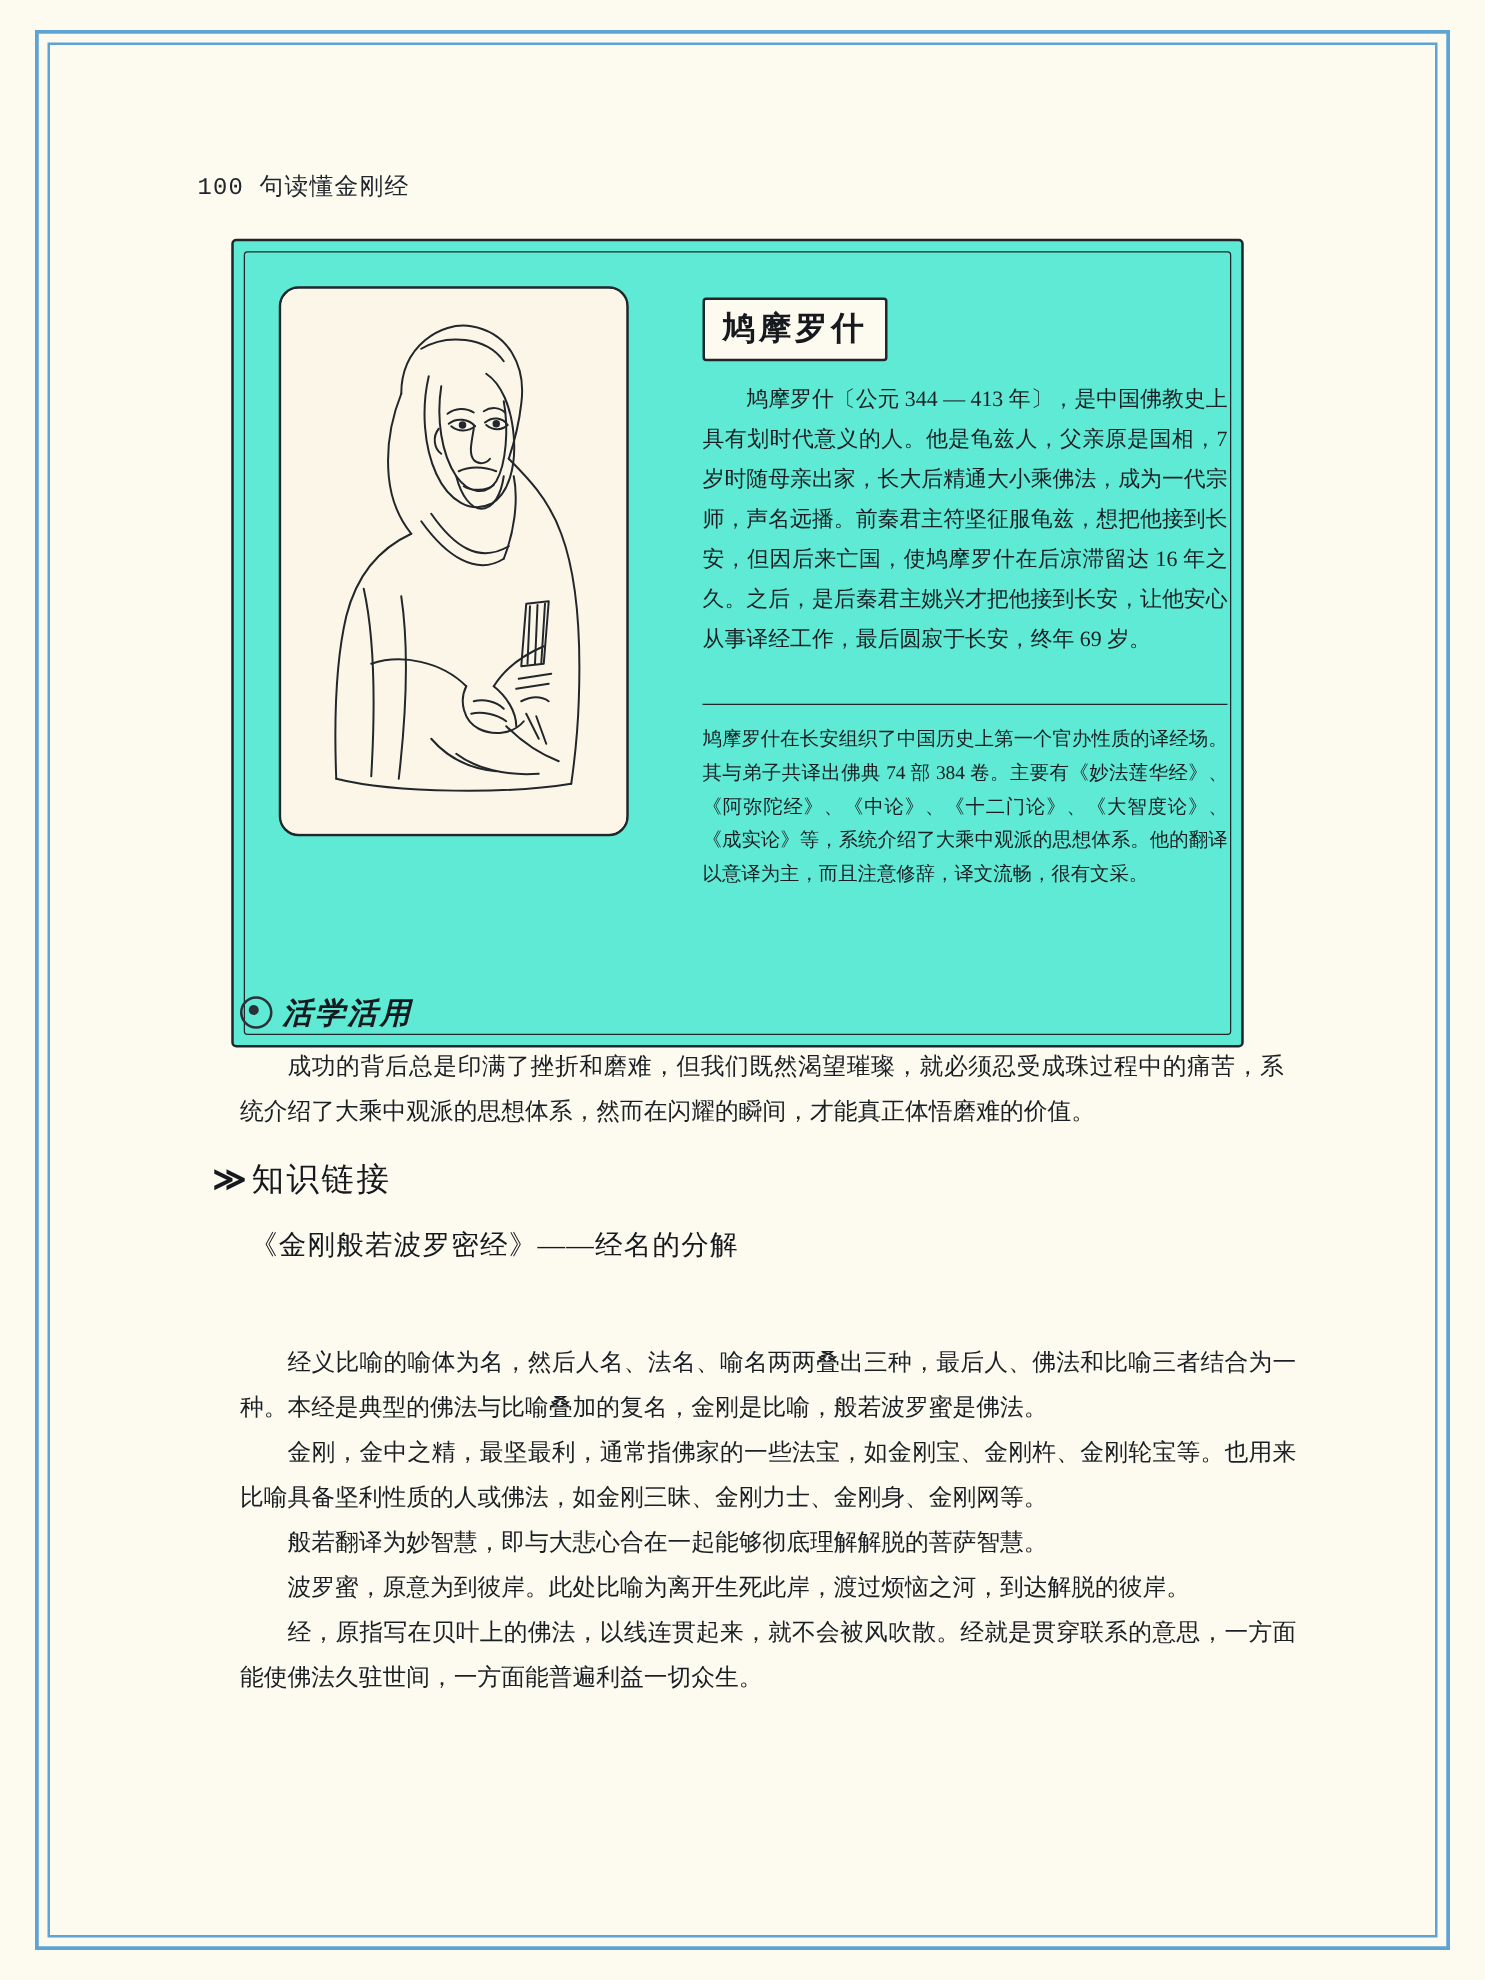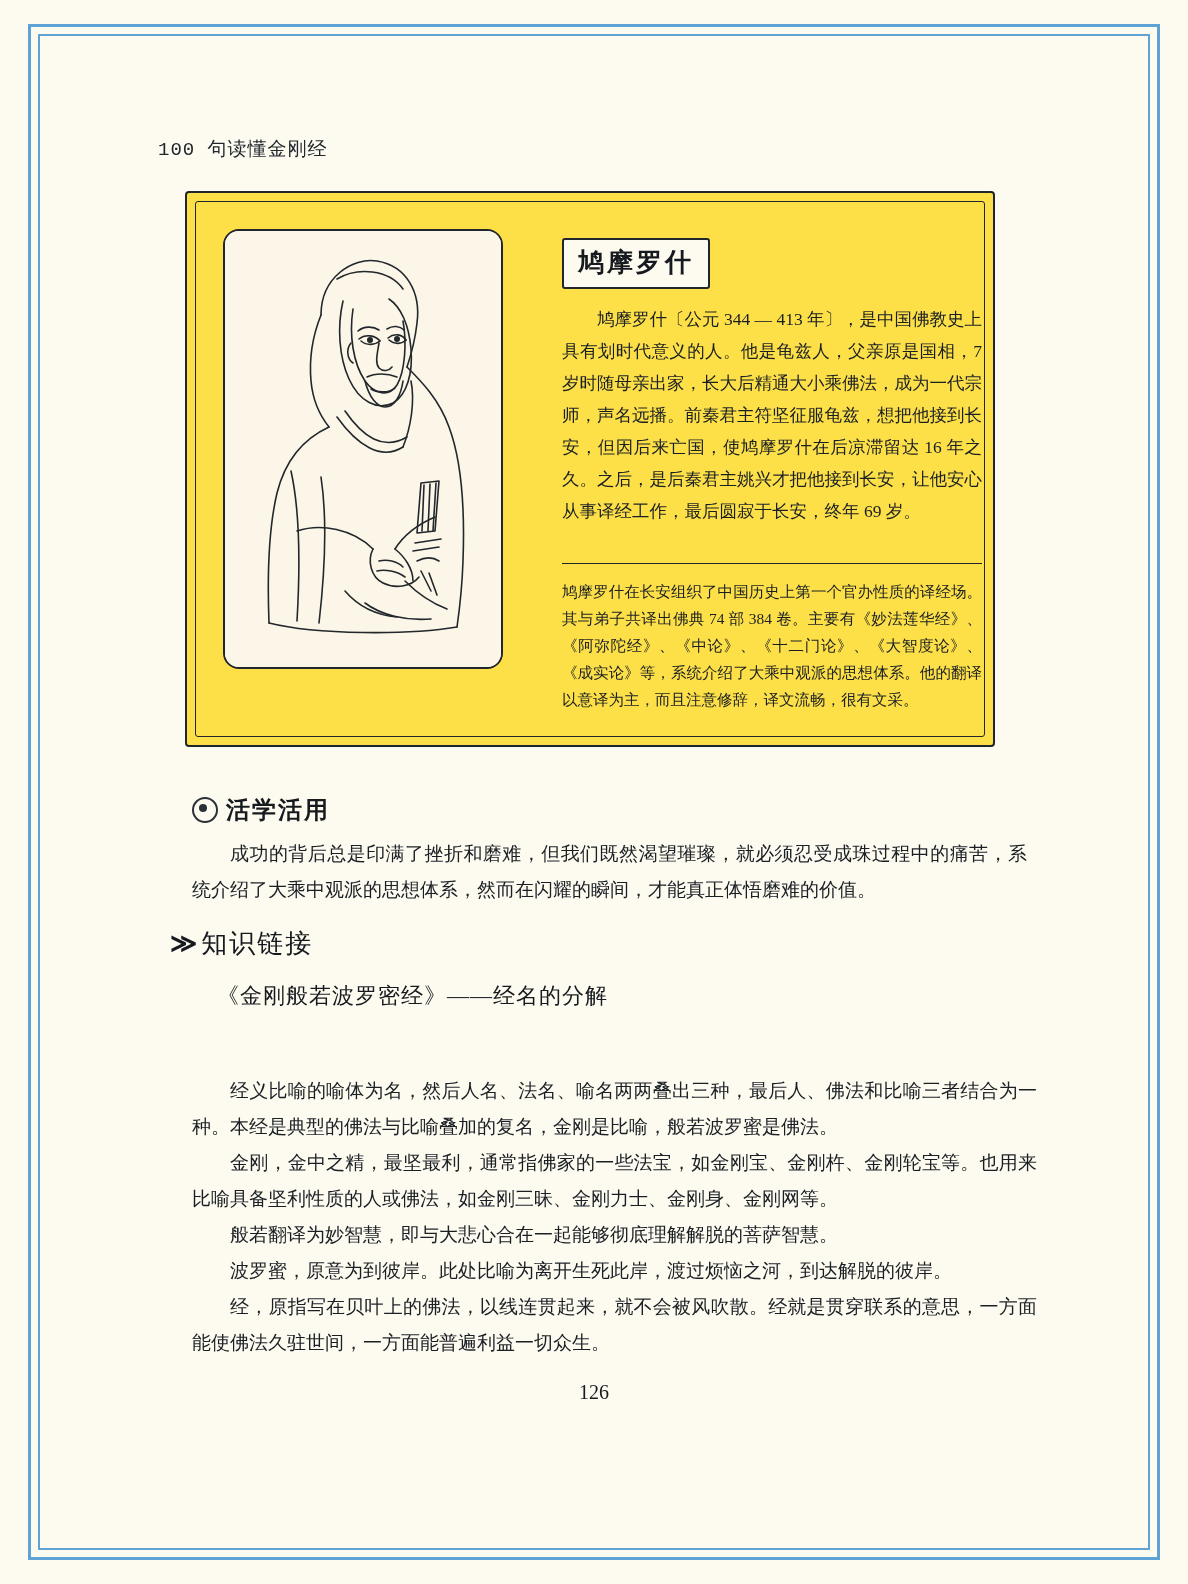--- a/index.html
+++ b/index.html
@@ -58,25 +58,25 @@
     color: #20262c;
     letter-spacing: 1px;
   }
 
   
   .bio-box {
     position: absolute;
     left: 145px;
     top: 155px;
     width: 810px;
-    height: 556px;
+    height: 647px;
     border: 2px solid #20262c;
     border-radius: 4px;
     box-sizing: border-box;
-    background: #fde047;
+    background: #5eead4;
   }
   .bio-inner {
     position: absolute;
     left: 8px;
     top: 8px;
     right: 8px;
     bottom: 8px;
     border: 1px solid #20262c;
     border-radius: 3px;
     box-sizing: border-box;
@@ -141,20 +141,21 @@
   }
 
   
   .sec-apply-head {
     position: absolute;
     left: 152px;
     top: 758px;
     display: flex;
     align-items: center;
     gap: 8px;
+    font-style: italic;
   }
   .bullet-ring {
     width: 22px;
     height: 22px;
     border-radius: 50%;
     border: 2px solid #2b3138;
     display: inline-block;
     position: relative;
   }
   .bullet-ring::after {
@@ -210,21 +211,20 @@
     color: #16191d;
   }
   .sec-link-sub {
     position: absolute;
     left: 160px;
     top: 945px;
     font-family: "Liberation Serif", serif;
     font-size: 22px;
     letter-spacing: 1px;
     color: #16191d;
-    margin-left: 17px;
   }
   .sec-link-body {
     position: absolute;
     left: 152px;
     top: 993px;
     width: 845px;
     font-family: "Liberation Serif", serif;
     font-size: 19px;
     line-height: 36px;
     color: #1a1f24;
@@ -347,16 +347,15 @@
     <div class="sec-link-sub">《金刚般若波罗密经》——经名的分解</div>
 
     <div class="sec-link-body">
       <p>经义比喻的喻体为名，然后人名、法名、喻名两两叠出三种，最后人、佛法和比喻三者结合为一种。本经是典型的佛法与比喻叠加的复名，金刚是比喻，般若波罗蜜是佛法。</p>
       <p>金刚，金中之精，最坚最利，通常指佛家的一些法宝，如金刚宝、金刚杵、金刚轮宝等。也用来比喻具备坚利性质的人或佛法，如金刚三昧、金刚力士、金刚身、金刚网等。</p>
       <p>般若翻译为妙智慧，即与大悲心合在一起能够彻底理解解脱的菩萨智慧。</p>
       <p>波罗蜜，原意为到彼岸。此处比喻为离开生死此岸，渡过烦恼之河，到达解脱的彼岸。</p>
       <p>经，原指写在贝叶上的佛法，以线连贯起来，就不会被风吹散。经就是贯穿联系的意思，一方面能使佛法久驻世间，一方面能普遍利益一切众生。</p>
     </div>
 
-    <div class="page-number">126</div>
 
   </div>
 </div>
 
 </body></html>

